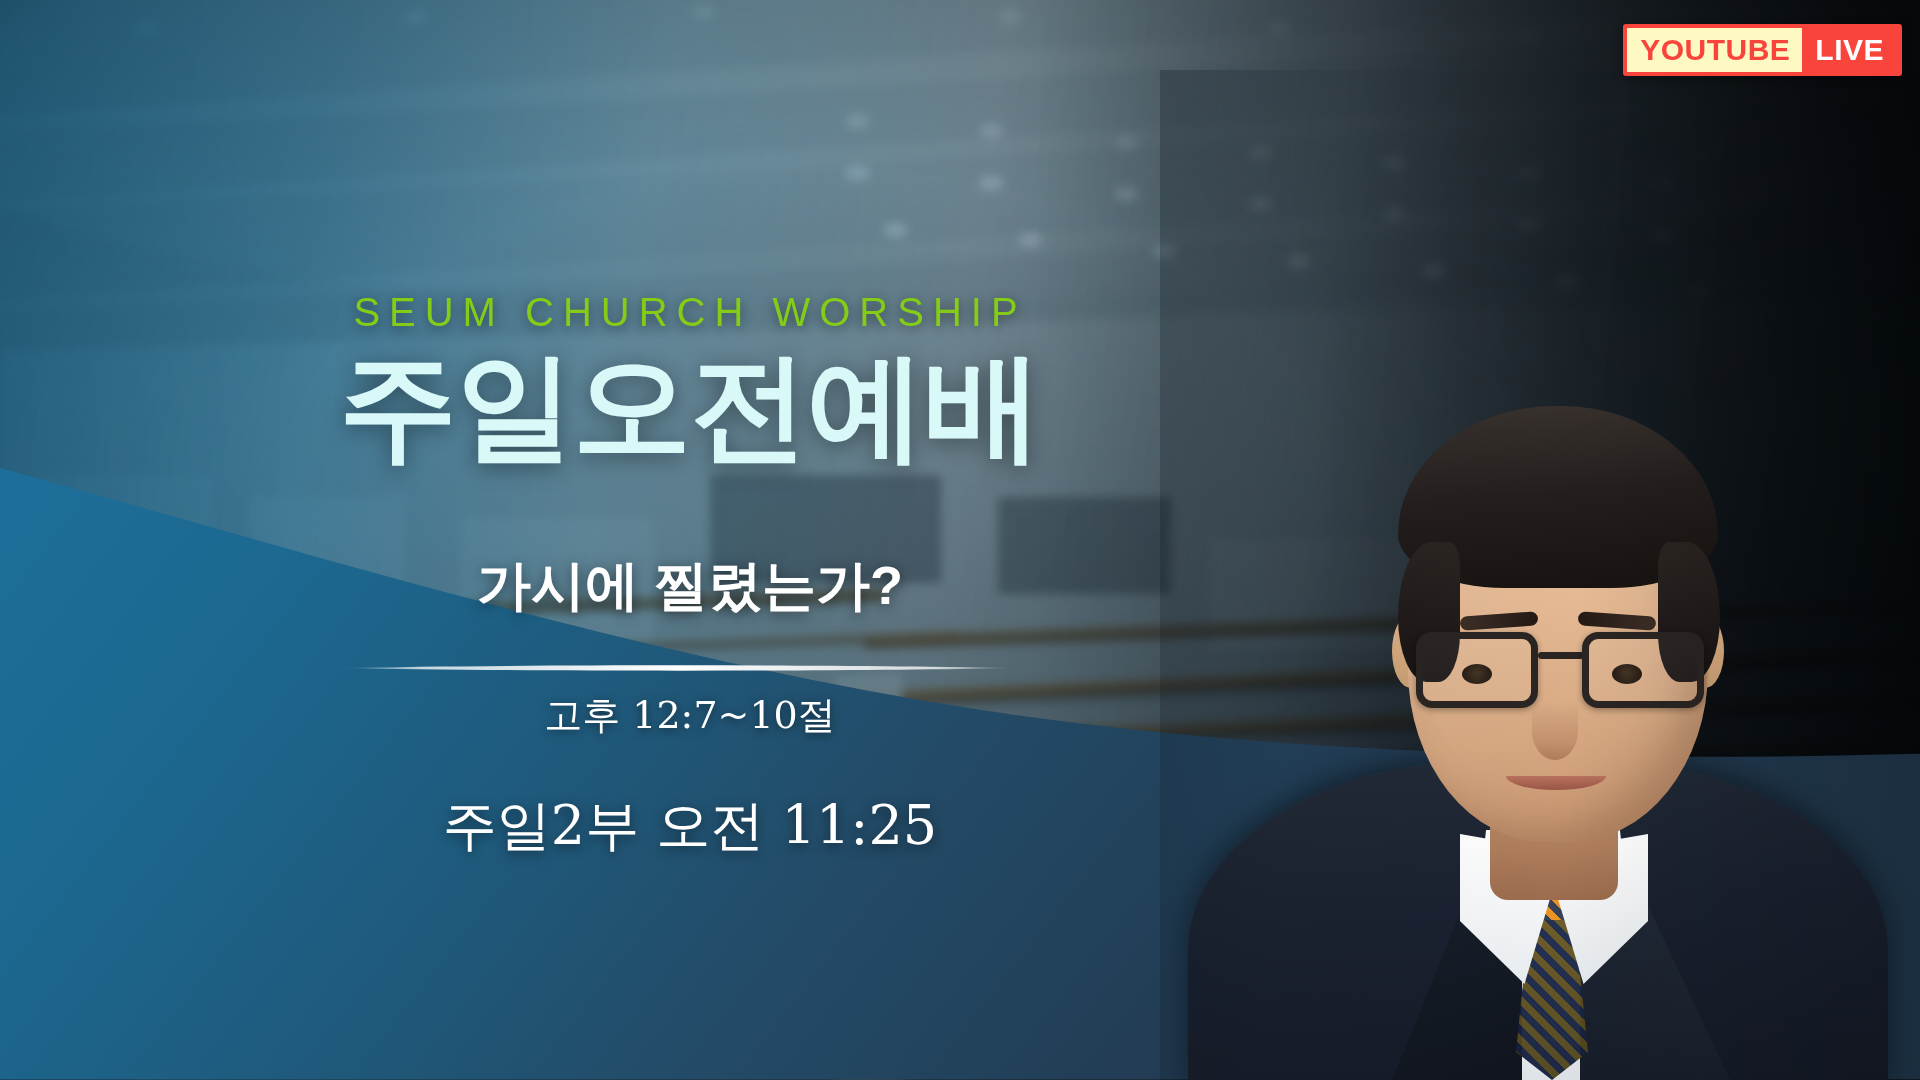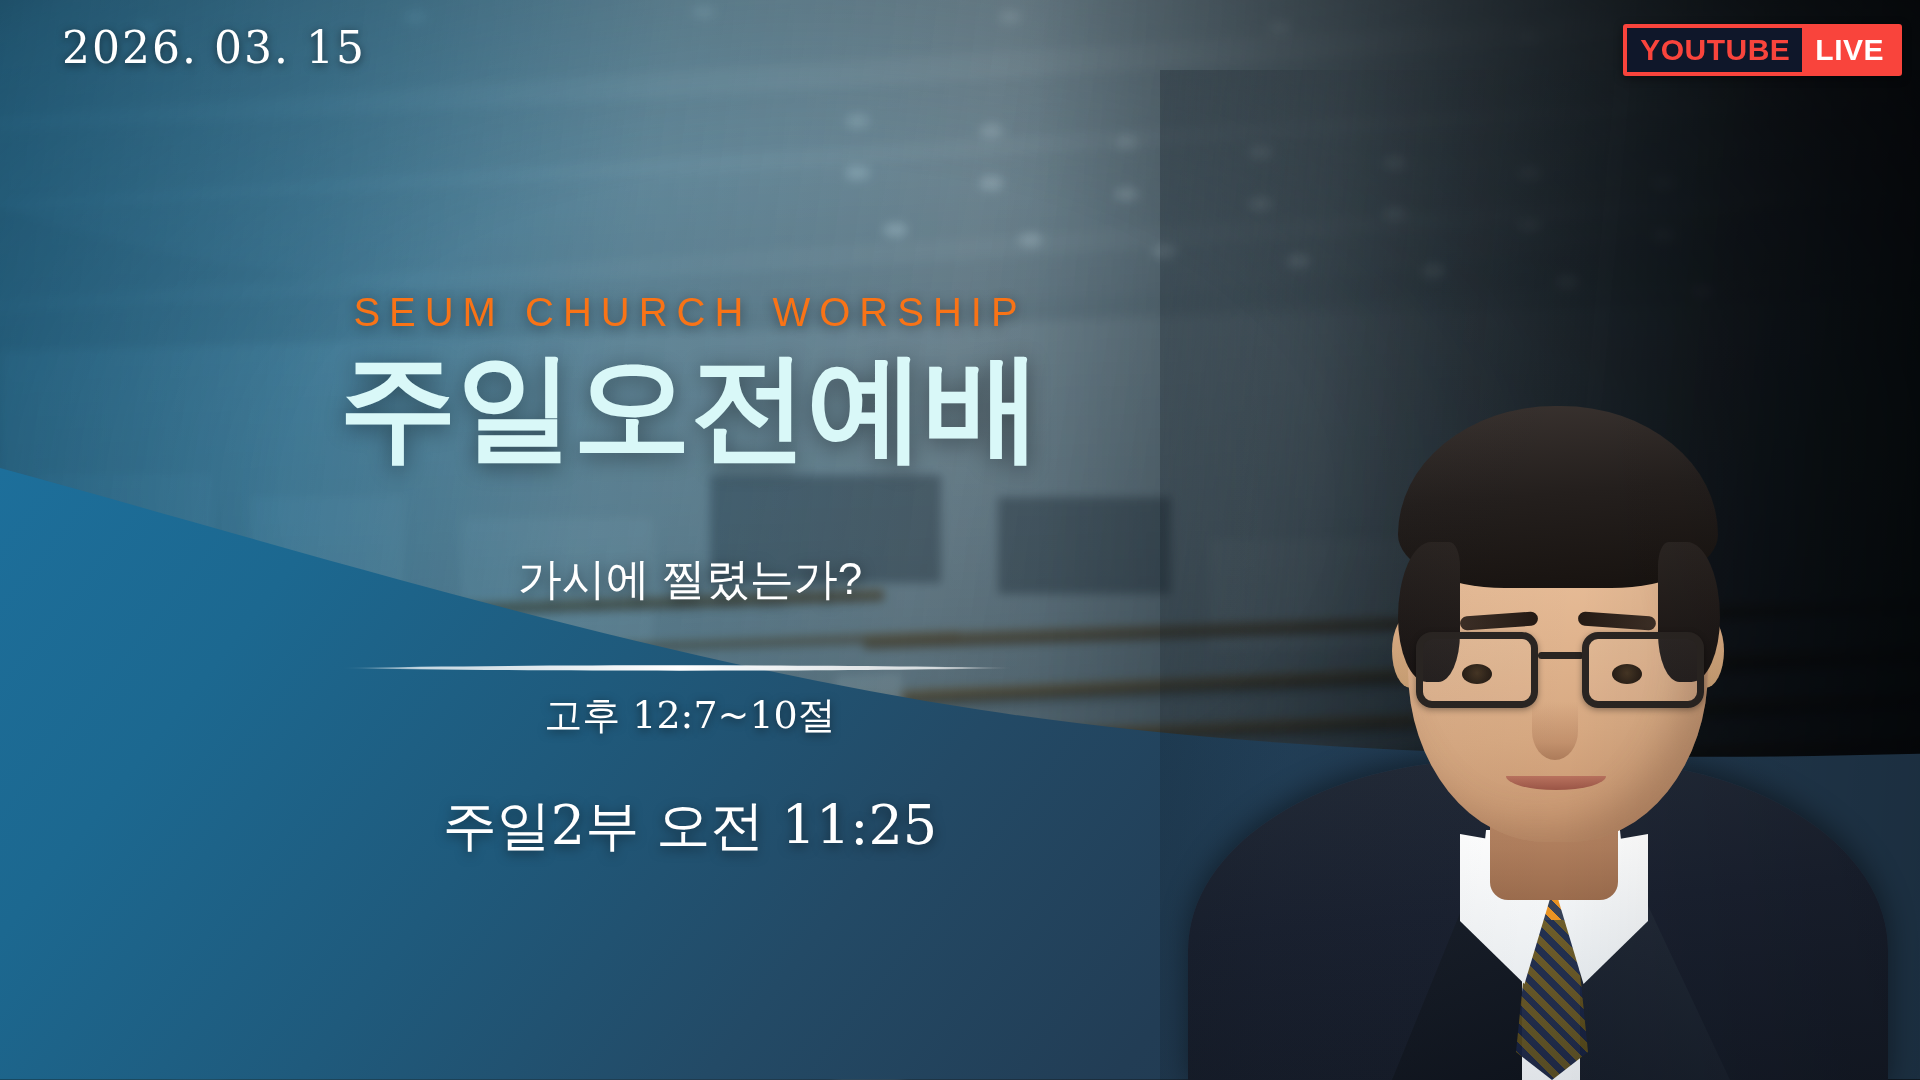--- a/index.html
+++ b/index.html
@@ -152,21 +152,21 @@
     position:absolute; right:18px; top:24px;
     display:flex; align-items:stretch;
     background:#f9443c;
     border:4px solid #f9443c;
     border-radius:3px;
     box-shadow:0 2px 10px rgba(0,0,0,.45);
     height:52px;
   }
   .yt-word{
     display:flex; align-items:center; justify-content:center;
-    background:#0f172a;
+    background:#fef9c3;
     color:#f9443c;
     font-size:30px; font-weight:700;
     letter-spacing:.5px;
     padding:0 12px 0 13px;
     text-align:right;
   }
   .yt-live{
     display:flex; align-items:center; justify-content:center;
     color:#ffffff;
     font-size:30px; font-weight:700;
@@ -174,34 +174,34 @@
     padding:0 14px 0 13px;
   }
 
   .textblock{
     position:absolute;
     left:0; top:0; width:1380px;
     text-align:center;
   }
   .eyebrow{
     position:absolute; left:0; top:290px; width:100%;
-    font-size:40px; font-weight:300; color:#f97316;
+    font-size:40px; font-weight:300; color:#84cc16;
     letter-spacing:9px;
     text-shadow:0 2px 12px rgba(0,0,0,.45);
   }
   .headline{
     position:absolute; left:0; top:340px; width:100%;
     font-size:118px; font-weight:700; color:#d9f8f8;
     letter-spacing:-1px;
     line-height:1.12;
     text-shadow:0 4px 22px rgba(0,0,0,.42);
   }
   .subject{
     position:absolute; left:0; top:550px; width:100%;
-    font-size:44px; font-weight:400; color:#ffffff;
+    font-size:54px; font-weight:700; color:#ffffff;
     letter-spacing:0px;
     text-shadow:0 3px 14px rgba(0,0,0,.55);
   }
   .divider{
     position:absolute; top:664px; left:340px; width:676px; height:8px;
     pointer-events:none;
   }
   .divider svg{ width:100%; height:100%; display:block; }
   .verse{
     position:absolute; left:0; top:690px; width:100%;
@@ -487,21 +487,20 @@
     <div class="p-glasses">
       <div class="p-lens l"></div>
       <div class="p-bridge"></div>
       <div class="p-lens r"></div>
     </div>
     <div class="p-nose"></div>
     <div class="p-mouth"></div>
     <div class="p-shade"></div>
   </div>
 
-  <div class="date">2026. 03. 15</div>
 
   <div class="yt-badge">
     <span class="yt-word">YOUTUBE</span>
     <span class="yt-live">LIVE</span>
   </div>
 
   <div class="textblock">
 
     <div class="eyebrow">SEUM CHURCH WORSHIP</div>
 

